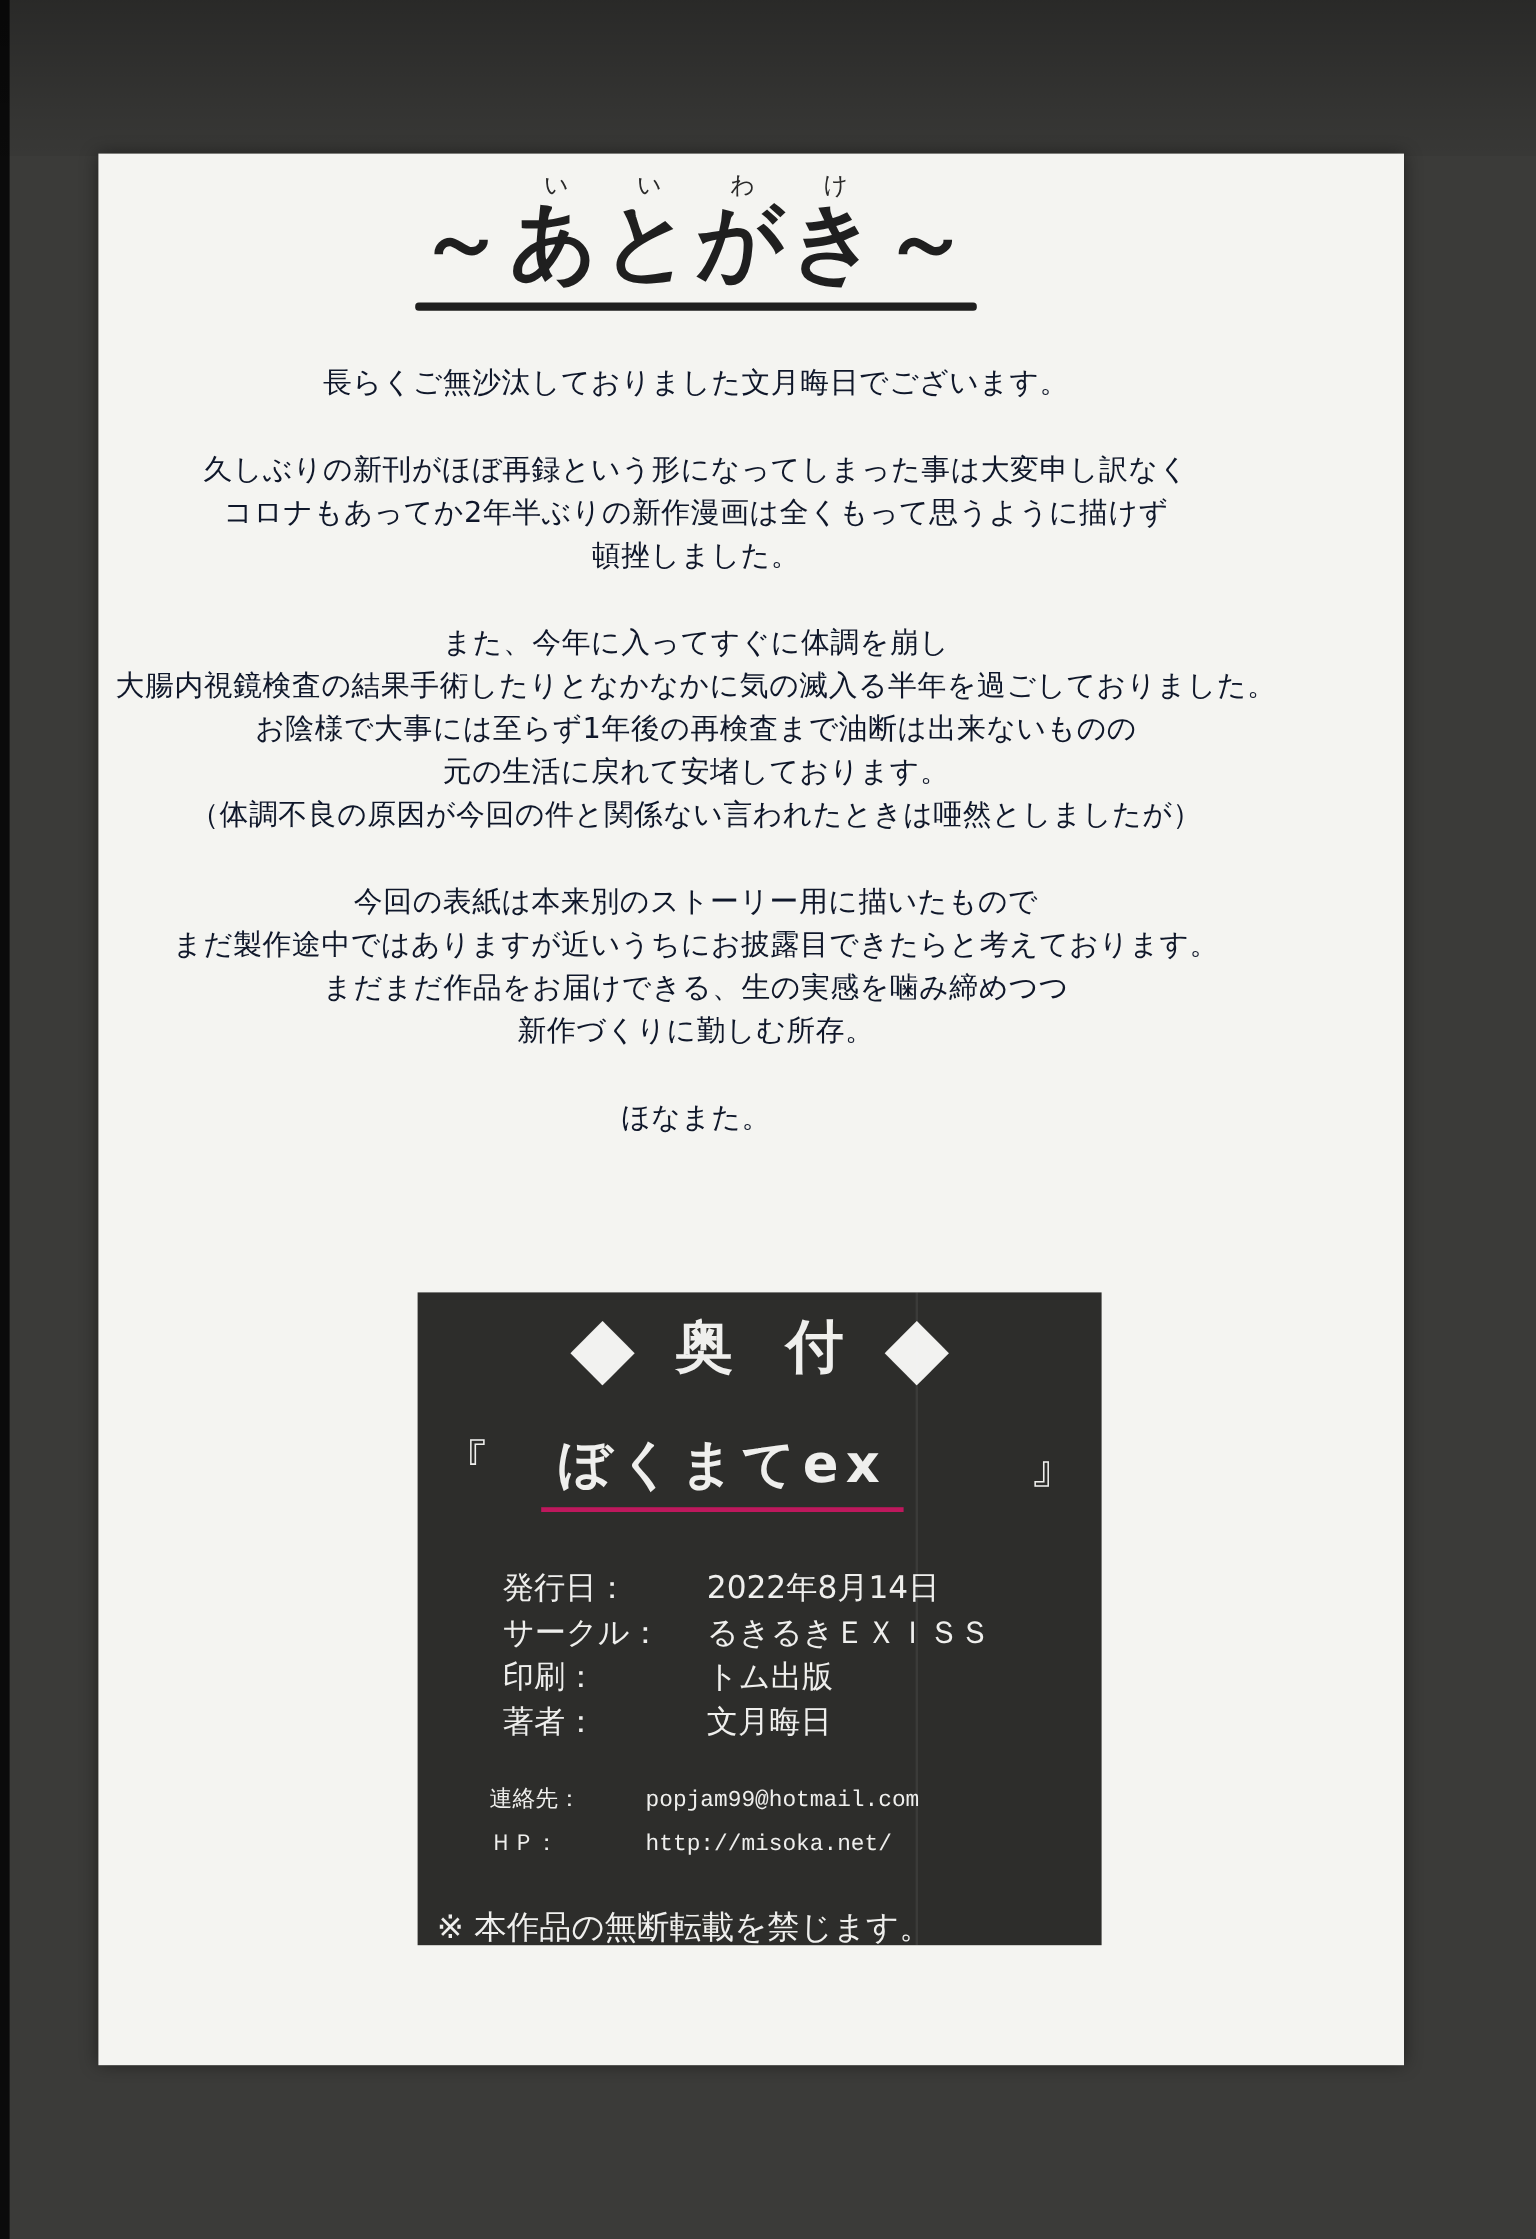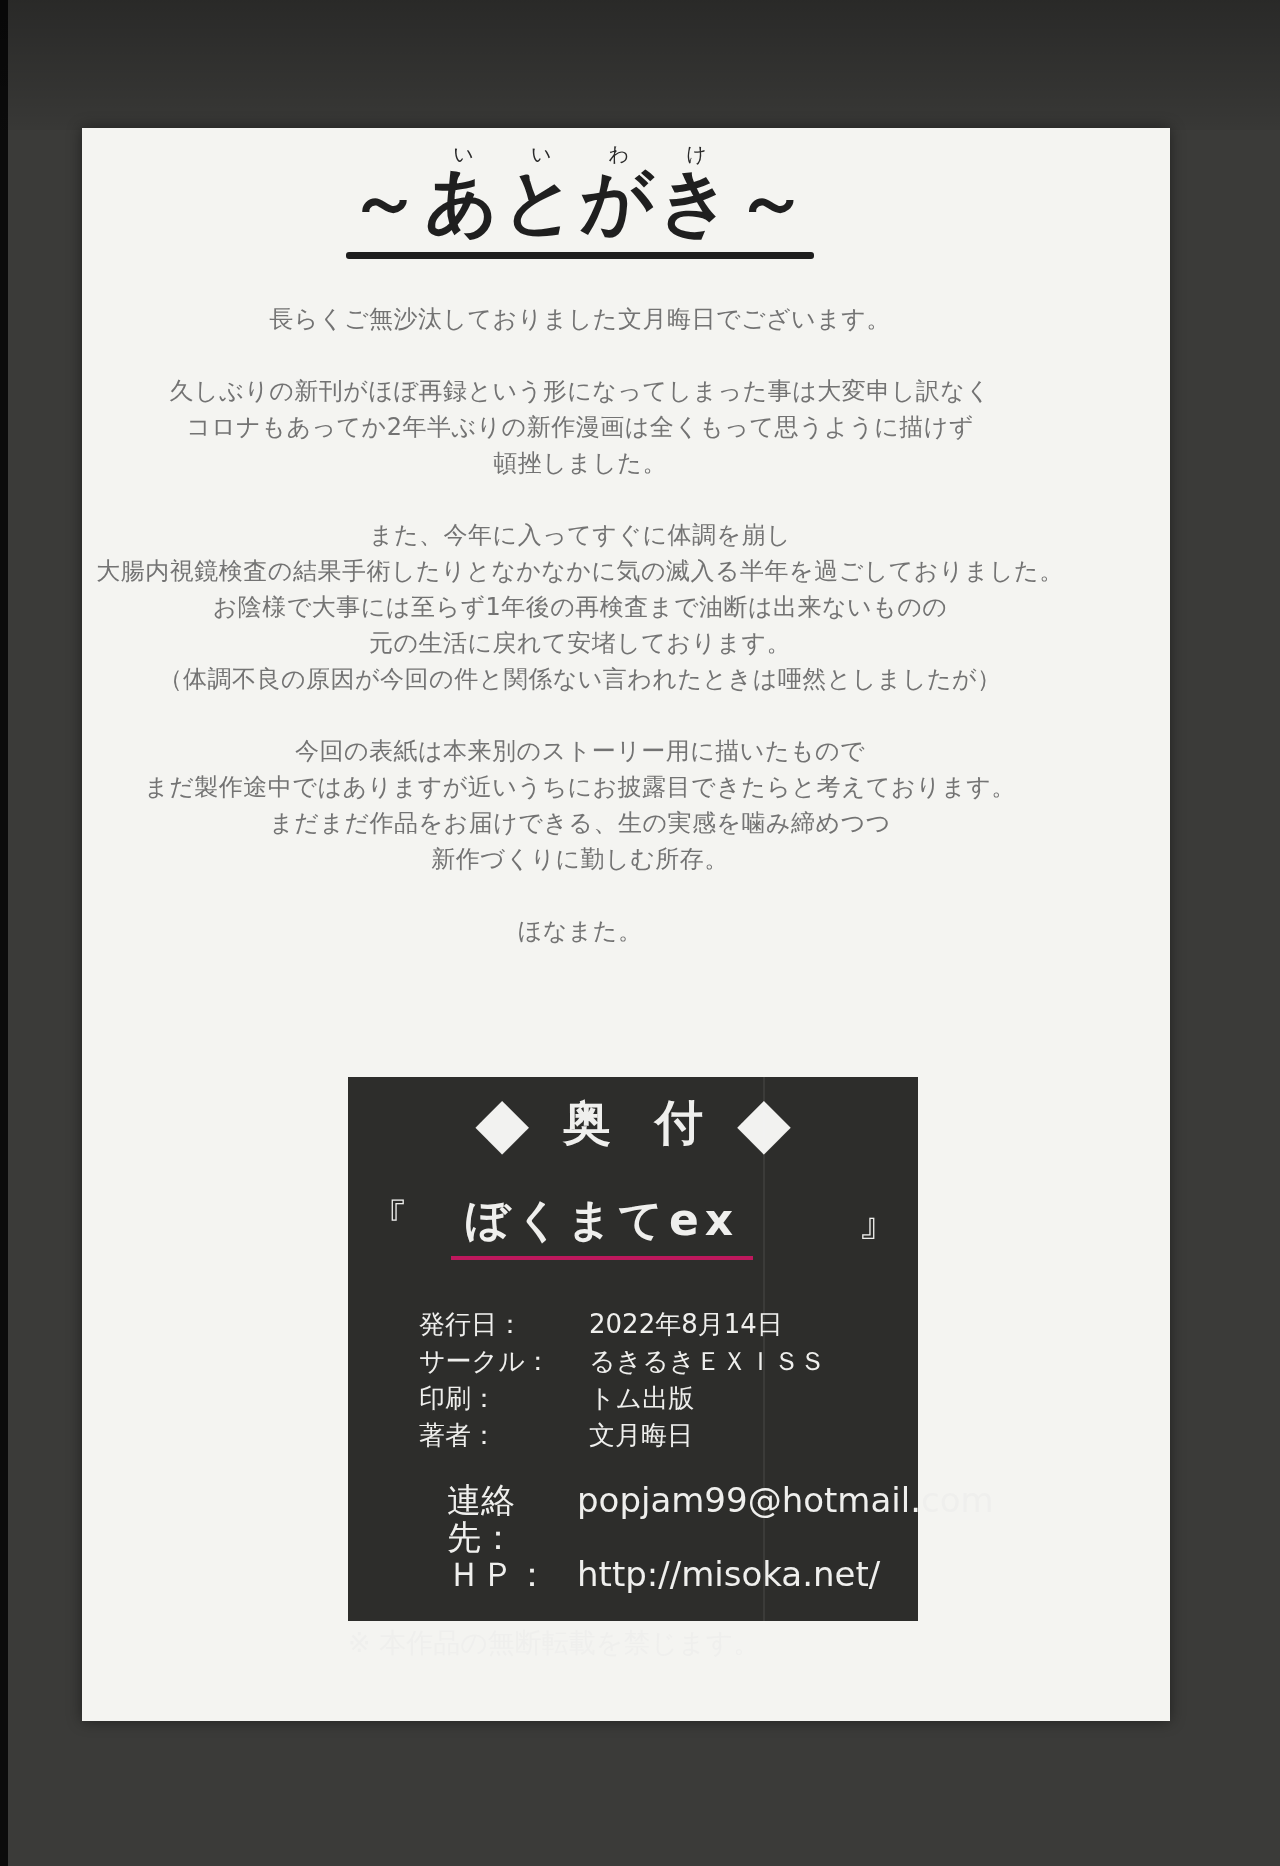--- a/index.html
+++ b/index.html
@@ -67,21 +67,21 @@
     border-radius: 3px;
     margin: 6px auto 0 auto;
   }
   
   .afterword {
     margin-top: 42px;
   }
   .para {
     font-size: 24px;
     line-height: 36px;
-    color: #737373;
+    color: #0f172a;
     letter-spacing: 0.5px;
   }
   .para + .para {
     margin-top: 36px;
   }
   .line {
     white-space: nowrap;
   }
   
   .colophon {
@@ -138,27 +138,29 @@
     margin-top: 46px;
     padding-left: 71px;
     font-size: 26px;
     line-height: 37px;
   }
   .info-row { display: flex; }
   .info-row .lbl { width: 170px; flex: 0 0 170px; text-align: left; }
   .info-row .val { text-align: center; white-space: nowrap; }
   .contact-rows {
     margin-top: 28px;
-    padding-left: 99px;
-    font-size: 34px;
+    padding-left: 60px;
+    font-size: 19px;
     line-height: 37px;
+    font-family: Liberation Mono, monospace;
   }
   .contact-rows .lbl { width: 130px; flex: 0 0 130px; text-align: left; }
   .notice {
     margin-top: 32px;
+    padding-left: 16px;
     font-size: 27px;
     text-align: left;
     white-space: nowrap;
   }
 </style>
 </head>
 <body>
 
 <div class="edge-left"></div>
 <div class="edge-top"></div>

